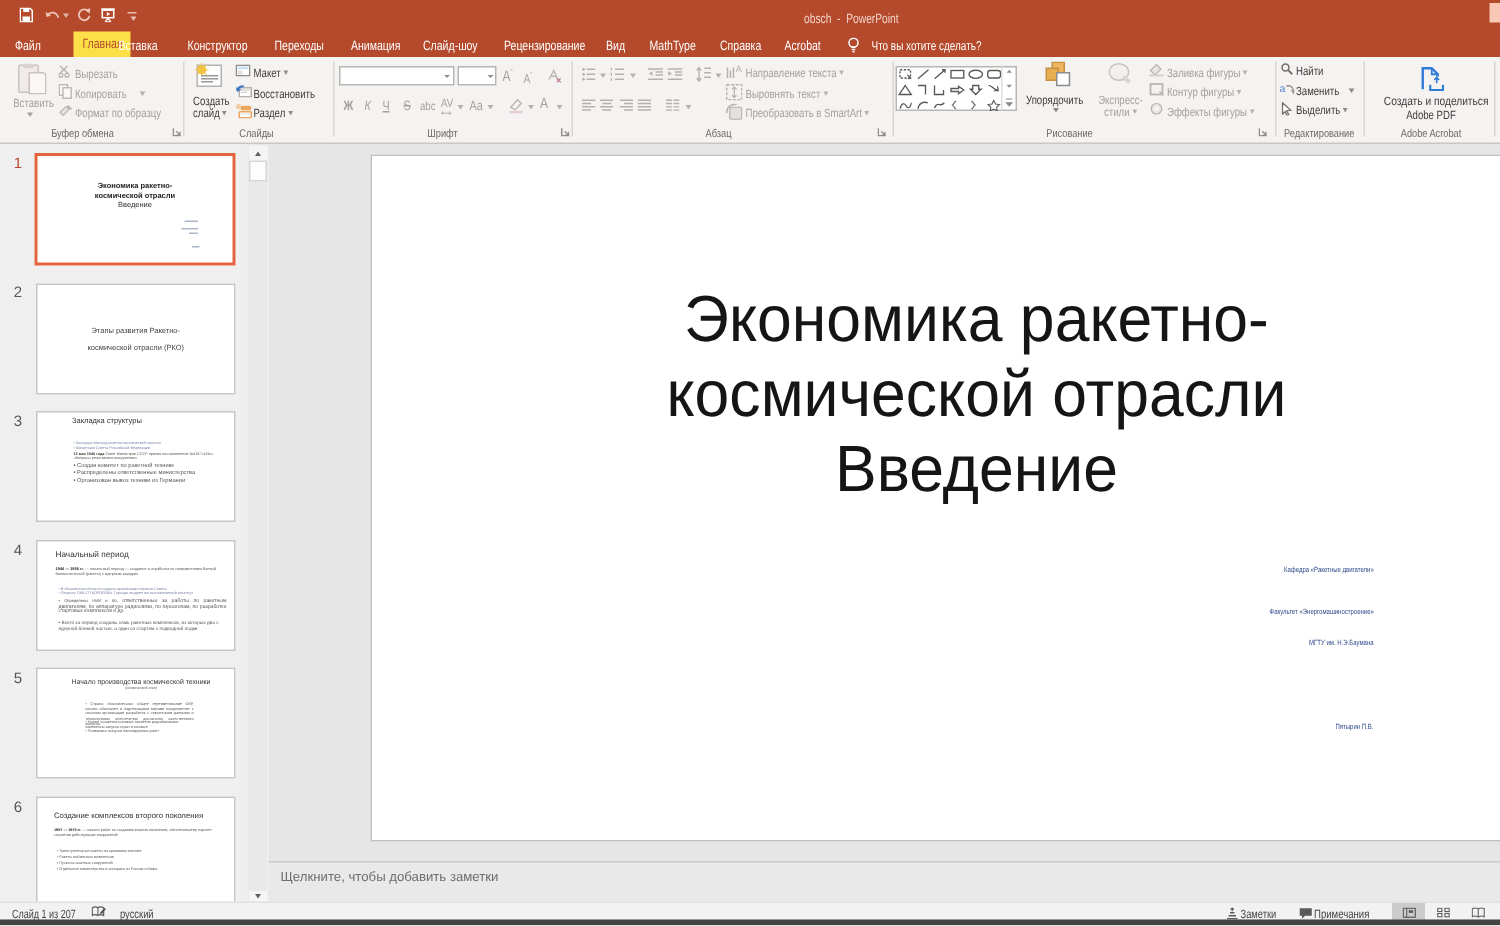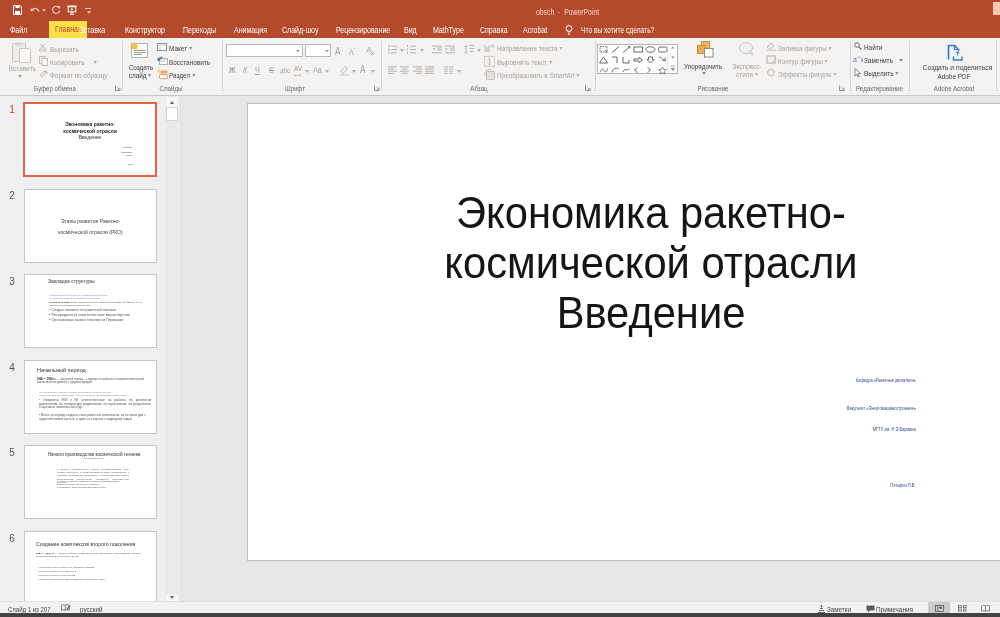--- a/index.html
+++ b/index.html
@@ -397,20 +397,23 @@
       <div class="abs" style="left:0;top:83.8px;width:806px;text-align:center;font-size:43.5px;color:#151515;line-height:50.35px;transform:scaleX(0.958);transform-origin:50% 0;">
         <div>Экономика ракетно-</div>
         <div>космической отрасли</div>
         <div>Введение</div>
       </div>
       <div class="abs" style="right:136px;top:273px;font-size:5px;color:#2F4A8C;text-align:right;white-space:nowrap;transform:scaleX(0.8);transform-origin:100% 50%;">Кафедра «Ракетные двигатели»</div>
       <div class="abs" style="right:136px;top:301px;font-size:5px;color:#2F4A8C;text-align:right;white-space:nowrap;transform:scaleX(0.8);transform-origin:100% 50%;">Факультет «Энергомашиностроение»</div>
       <div class="abs" style="right:136px;top:322px;font-size:5px;color:#2F4A8C;text-align:right;white-space:nowrap;transform:scaleX(0.8);transform-origin:100% 50%;">МГТУ им. Н.Э.Баумана</div>
       <div class="abs" style="right:136px;top:378px;font-size:5px;color:#2F4A8C;text-align:right;white-space:nowrap;transform:scaleX(0.8);transform-origin:100% 50%;">Пятырин П.В.</div>
     </div>
+    <div id="notes">
+      <div class="abs" style="left:8px;top:4px;font-size:8.8px;color:#6E6E6E;white-space:nowrap;">Щелкните, чтобы добавить заметки</div>
+    </div>
   </div>
 
   <div id="statusbar">
     <div class="abs" style="left:8px;top:3px;transform:scaleX(0.75);transform-origin:0 50%;white-space:nowrap;">Слайд 1 из 207</div>
     <svg class="abs" style="left:61px;top:2px;" width="10" height="8" viewBox="0 0 10 8">
         <path d="M0.5 1.2 C1.8 0.5 3.2 0.5 4.3 1.2 C5.4 0.5 6.8 0.5 8.1 1.2 V6.3 C6.8 5.6 5.4 5.6 4.3 6.3 C3.2 5.6 1.8 5.6 0.5 6.3 Z" fill="none" stroke="#5A5A5A" stroke-width="0.8"></path>
         <path d="M4.3 1.2 V6.3" stroke="#5A5A5A" stroke-width="0.7"></path>
         <path d="M6 4.2 L8.6 1.2 L9.6 2 L7.2 5 L5.8 5.4 Z" fill="#5A5A5A"></path>
       </svg>
     <div class="abs" style="left:80px;top:3px;transform:scaleX(0.78);transform-origin:0 50%;">русский</div>

